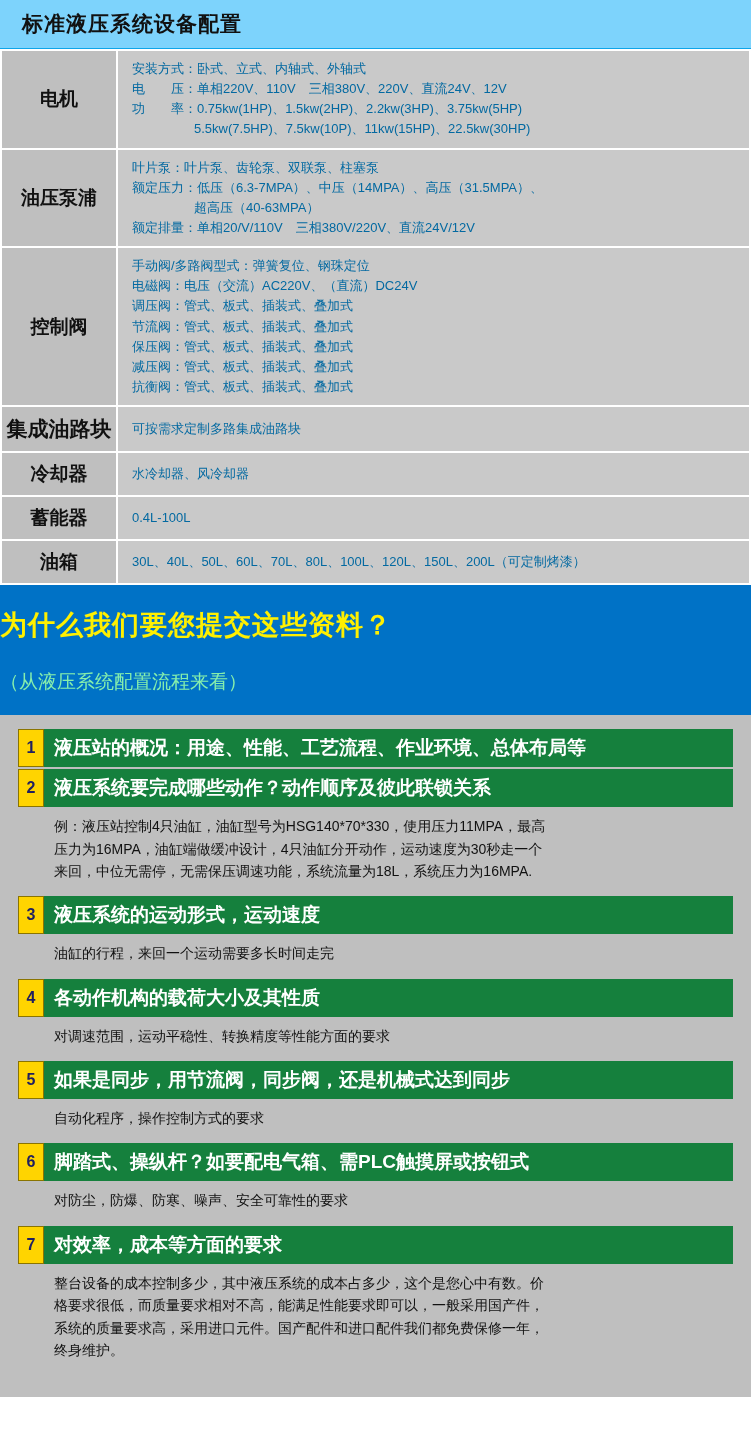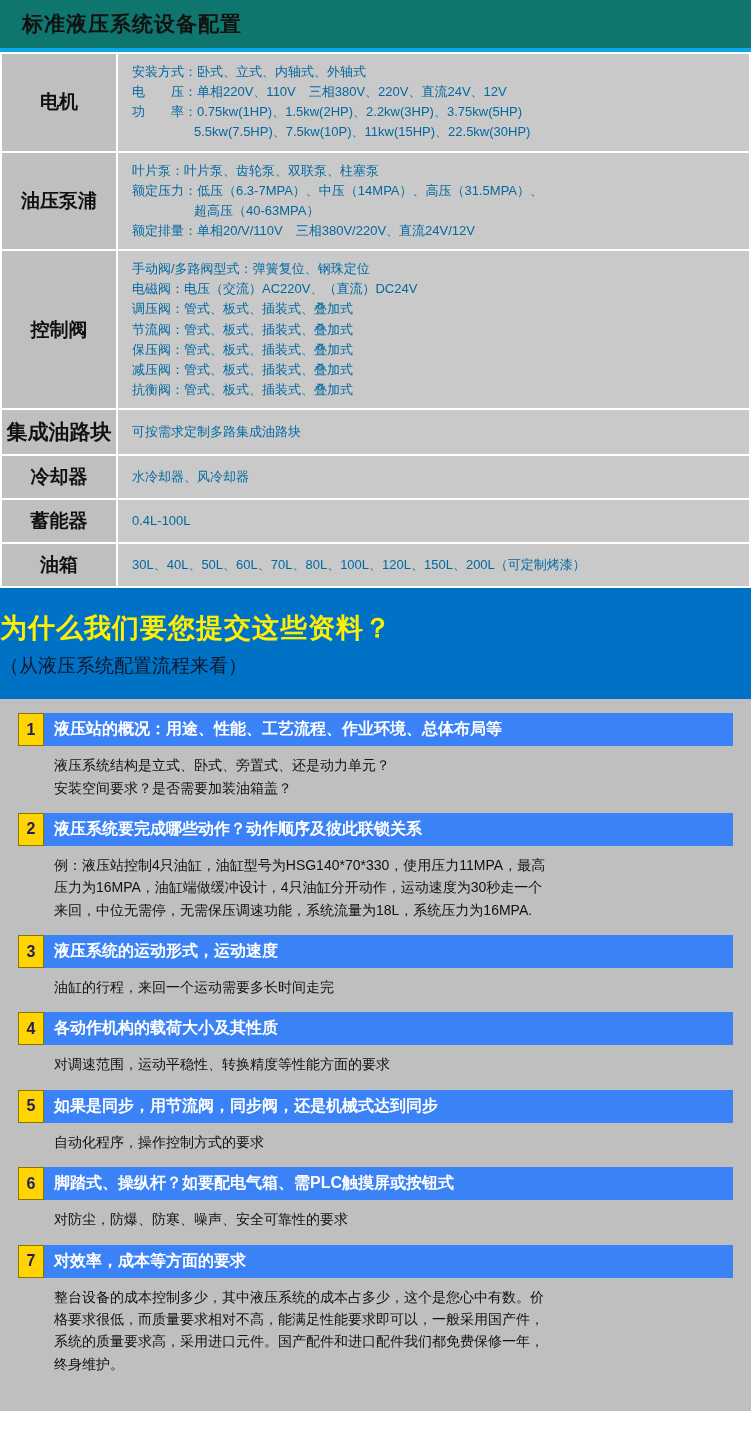--- a/index.html
+++ b/index.html
@@ -7,23 +7,23 @@
   body {
     width: 751px;
     font-family: "Liberation Sans", "DejaVu Sans", sans-serif;
     background: #ffffff;
     color: #1a1a1a;
   }
   .page { width:751px; }
 
   
   .hdr-bar {
-    background:#0f766e;
+    background:#7dd3fc;
     padding:10px 0 10px 22px;
-    border-bottom:4px solid #0ea5e9;
+    border-bottom:1px solid #0ea5e9;
   }
   .hdr-bar .title {
     font-size:21px;
     font-weight:bold;
     color:#111;
     letter-spacing:1px;
   }
 
   
   table.spec {
@@ -62,23 +62,23 @@
     background:#0072C6;
     padding:22px 0 20px 0;
   }
   .banner .b1 {
     color:#FFF000;
     font-size:27px;
     font-weight:bold;
     letter-spacing:1px;
   }
   .banner .b2 {
-    color:#0f172a;
+    color:#86efac;
     font-size:19px;
-    margin-top:7px;
+    margin-top:26px;
   }
 
   
   .qsec {
     background:#BFBFBF;
     padding:14px 18px 22px 18px;
   }
   .qitem { margin-bottom:2px; }
   .qhead {
     display:flex;
@@ -91,23 +91,23 @@
     color:#202060;
     font-weight:bold;
     font-size:16px;
     display:flex;
     align-items:center;
     justify-content:center;
     border:1px solid #8a7400;
   }
   .qtitle {
     flex:1;
-    background:#3b82f6;
+    background:#15803d;
     color:#ffffff;
-    font-size:16px;
+    font-size:19px;
     font-weight:bold;
     padding:6px 10px;
     display:flex;
     align-items:center;
   }
   .qbody {
     font-size:14px;
     line-height:1.6;
     color:#111;
     padding:8px 6px 12px 36px;
@@ -237,22 +237,20 @@
     <div class="b1">为什么我们要您提交这些资料？</div>
     <div class="b2">（从液压系统配置流程来看）</div>
   </div>
 
   <div class="qsec">
       <div class="qitem">
         <div class="qhead">
           <div class="qnum">1</div>
           <div class="qtitle">液压站的概况：用途、性能、工艺流程、作业环境、总体布局等</div>
         </div>
-        <div class="qbody">液压系统结构是立式、卧式、旁置式、还是动力单元？
-安装空间要求？是否需要加装油箱盖？</div>
       </div>
       <div class="qitem">
         <div class="qhead">
           <div class="qnum">2</div>
           <div class="qtitle">液压系统要完成哪些动作？动作顺序及彼此联锁关系</div>
         </div>
         <div class="qbody">例：液压站控制4只油缸，油缸型号为HSG140*70*330，使用压力11MPA，最高
 压力为16MPA，油缸端做缓冲设计，4只油缸分开动作，运动速度为30秒走一个
 来回，中位无需停，无需保压调速功能，系统流量为18L，系统压力为16MPA.</div>
       </div>

